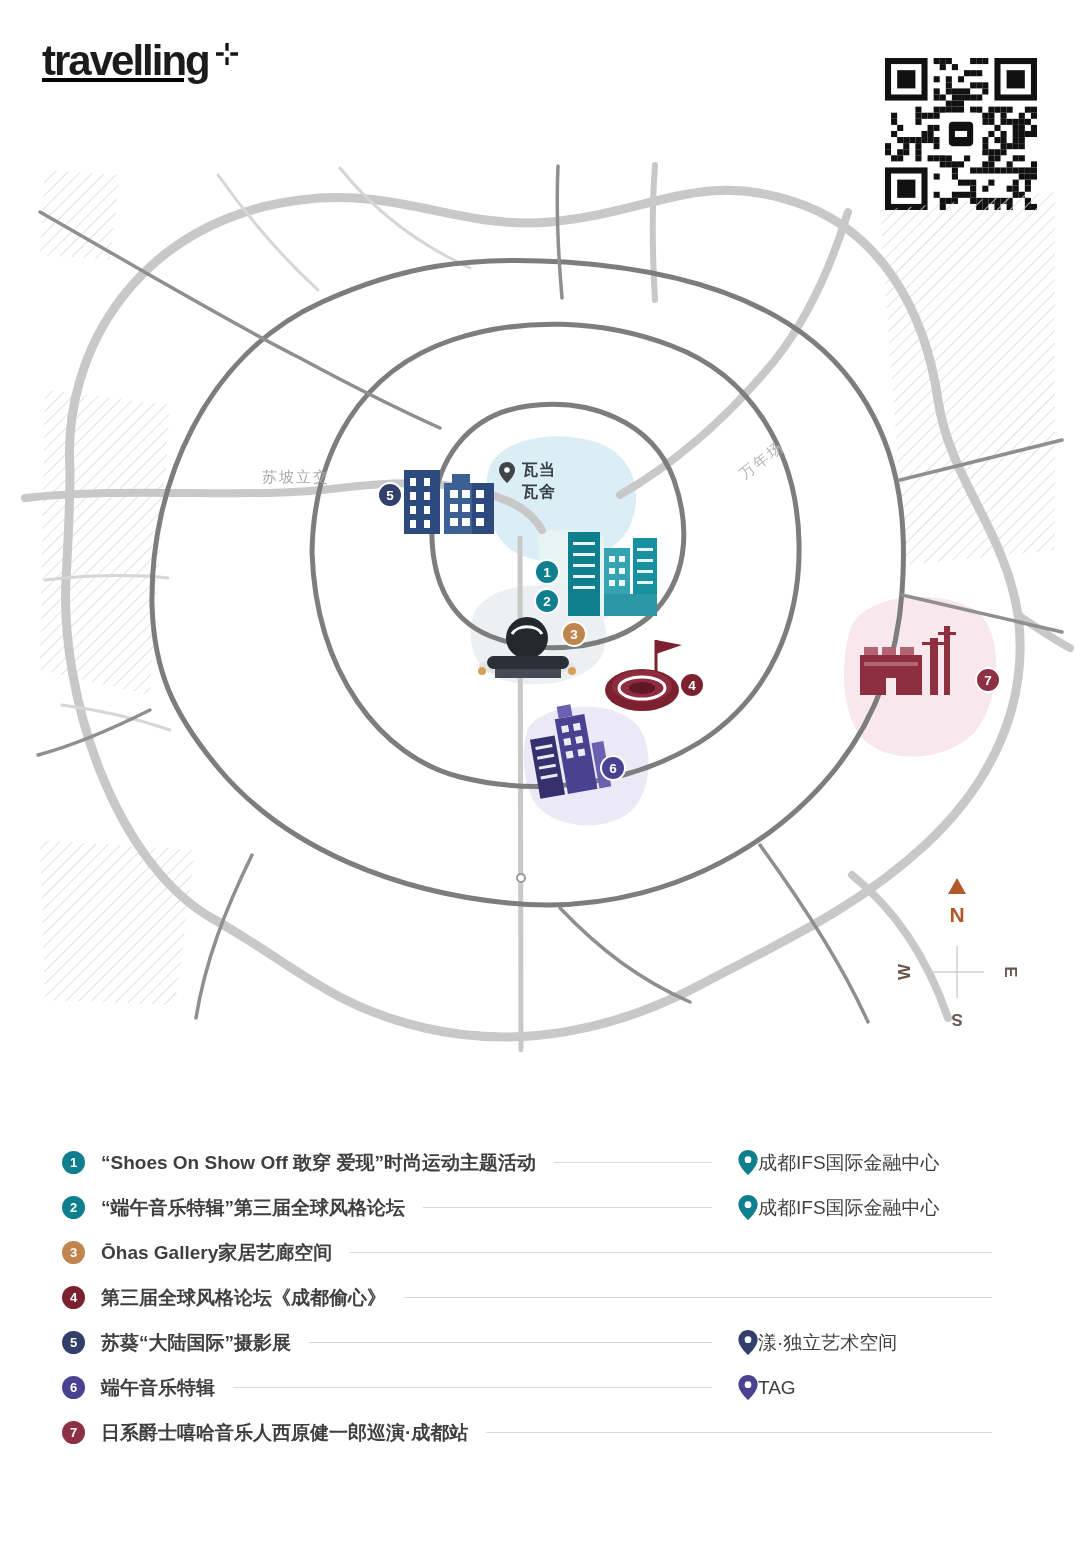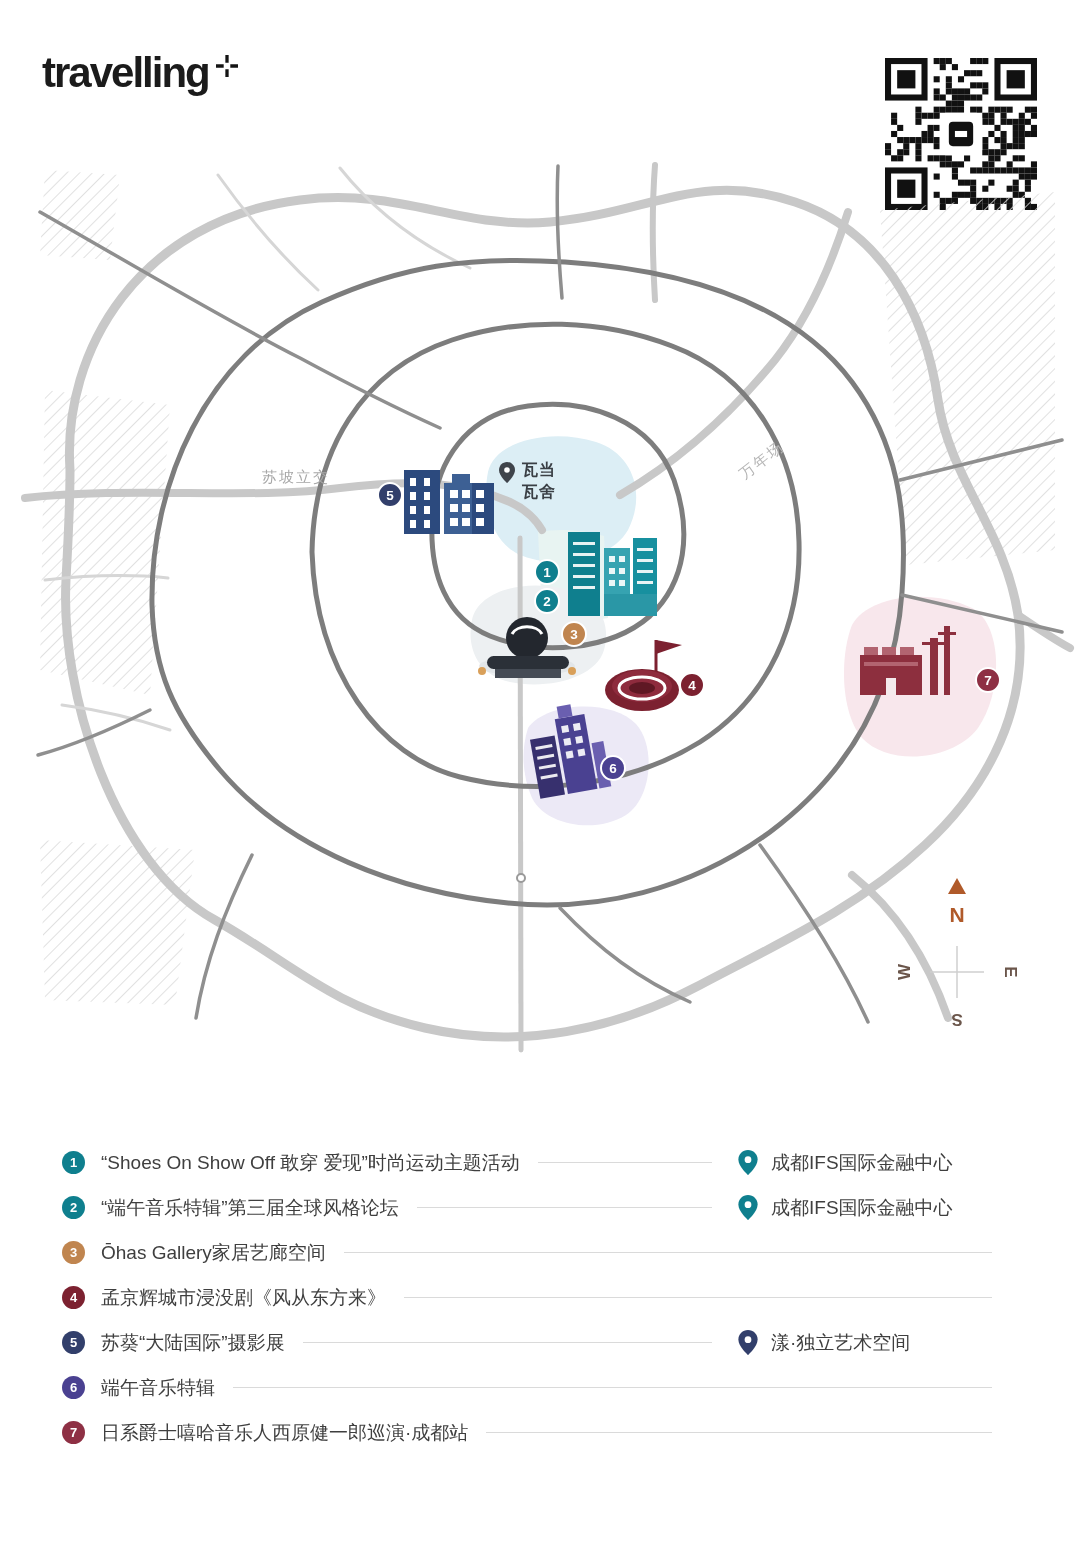--- a/index.html
+++ b/index.html
@@ -1,42 +1,42 @@
 <!DOCTYPE html>
 <html><head>
 <meta charset="utf-8">
 <style>
   html,body { margin:0; padding:0; }
   body {
     width:1080px; height:1548px; position:relative; background:#ffffff;
     font-family:"Liberation Sans","DejaVu Sans",sans-serif; overflow:hidden;
   }
   
-  .logo { position:absolute; left:42px; top:52px; display:flex; align-items:flex-start; }
+  .logo { position:absolute; left:42px; top:40px; display:flex; align-items:flex-start;text-decoration:underline; }
   .logo-text { font-size:42px; font-weight:800; letter-spacing:-2px; color:#1b1b1b; line-height:1; }
   .logo-mark { margin-left:7px; margin-top:3px; }
   
   .qr { position:absolute; left:885px; top:58px; width:152px; height:152px; }
   
   .map-svg { position:absolute; left:0; top:150px; }
   .mnum { fill:#ffffff; font-size:13.5px; font-weight:bold; text-anchor:middle; }
   .roadlbl { fill:#a7a7a7; font-size:15px; letter-spacing:2px; }
   .roadlbl2 { fill:#b5b5b5; font-size:15px; letter-spacing:2px; }
   .poilbl { fill:#3a3f45; font-size:16px; font-weight:bold; letter-spacing:1px; }
   .compassN { fill:#b05a2a; font-size:21px; font-weight:bold; text-anchor:middle; }
   .compassL { fill:#6b564b; font-size:17px; font-weight:bold; text-anchor:middle; }
   
   .legend { position:absolute; left:62px; top:1140px; width:956px; }
   .legend-row { display:flex; align-items:center; height:45px; }
   .badge { width:23px; height:23px; border-radius:50%; color:#fff; font-size:13px; font-weight:bold;
            display:flex; align-items:center; justify-content:center; flex:0 0 auto; }
-  .title { margin-left:16px; font-size:19px; font-weight:normal; color:#3f3f3f; white-space:nowrap; }
+  .title { margin-left:16px; font-size:19px; font-weight:bold; color:#3f3f3f; white-space:nowrap; }
   .leader { flex:1; border-top:1px solid #dadada; margin:0 26px 0 18px; min-width:24px; height:0; }
   .rightcol { width:280px; flex:0 0 auto; display:flex; align-items:center; }
-  .venue { margin-left:13px; font-size:19px; color:#3f3f3f; white-space:nowrap; }
+  .venue { font-size:19px; color:#3f3f3f; white-space:nowrap; }
 </style>
 </head>
 <body>
 
 <div class="logo">
   <span class="logo-text">travelling</span>
   <svg class="logo-mark" width="22" height="22" viewBox="0 0 20 20">
     <path d="M8.5 0h3v7h-3z M8.5 13h3v7h-3z M0 8.5h7v3H0z M13 8.5h7v3h-7z" fill="#141414"></path>
   </svg>
 </div>
@@ -481,41 +481,48 @@
   </div>
 
   <div class="legend-row">
     <div class="badge" style="background: rgb(192, 133, 79);">3</div>
     <div class="title">Ōhas Gallery家居艺廊空间</div>
     <div class="leader"></div>
   </div>
 
   <div class="legend-row">
     <div class="badge" style="background: rgb(124, 33, 48);">4</div>
-    <div class="title">孟京辉城市浸没剧《风从东方来》</div>
+    <div class="title">第三届全球风格论坛《成都偷心》</div>
     <div class="leader"></div>
   </div>
 
   <div class="legend-row">
     <div class="badge" style="background: rgb(50, 63, 107);">5</div>
     <div class="title">苏葵“大陆国际”摄影展</div>
     <div class="leader"></div>
     <div class="rightcol">
       <svg width="20" height="26" viewBox="0 0 20 27">
         <path d="M10 0C4.5 0 0 4.4 0 9.9 0 17.3 10 26 10 26s10-8.7 10-16.1C20 4.4 15.5 0 10 0z" fill="#323f6b"></path>
         <circle cx="10" cy="10" r="3.5" fill="#ffffff"></circle>
       </svg>
       <div class="venue">漾·独立艺术空间</div>
     </div>
   </div>
 
   <div class="legend-row">
     <div class="badge" style="background: rgb(74, 65, 145);">6</div>
     <div class="title">端午音乐特辑</div>
     <div class="leader"></div>
+    <div class="rightcol">
+      <svg width="20" height="26" viewBox="0 0 20 27">
+        <path d="M10 0C4.5 0 0 4.4 0 9.9 0 17.3 10 26 10 26s10-8.7 10-16.1C20 4.4 15.5 0 10 0z" fill="#4a4191"></path>
+        <circle cx="10" cy="10" r="3.5" fill="#ffffff"></circle>
+      </svg>
+      <div class="venue">TAG</div>
+    </div>
   </div>
 
   <div class="legend-row">
     <div class="badge" style="background: rgb(142, 48, 68);">7</div>
     <div class="title">日系爵士嘻哈音乐人西原健一郎巡演·成都站</div>
     <div class="leader"></div>
   </div>
 </div>
 
 </body></html>

